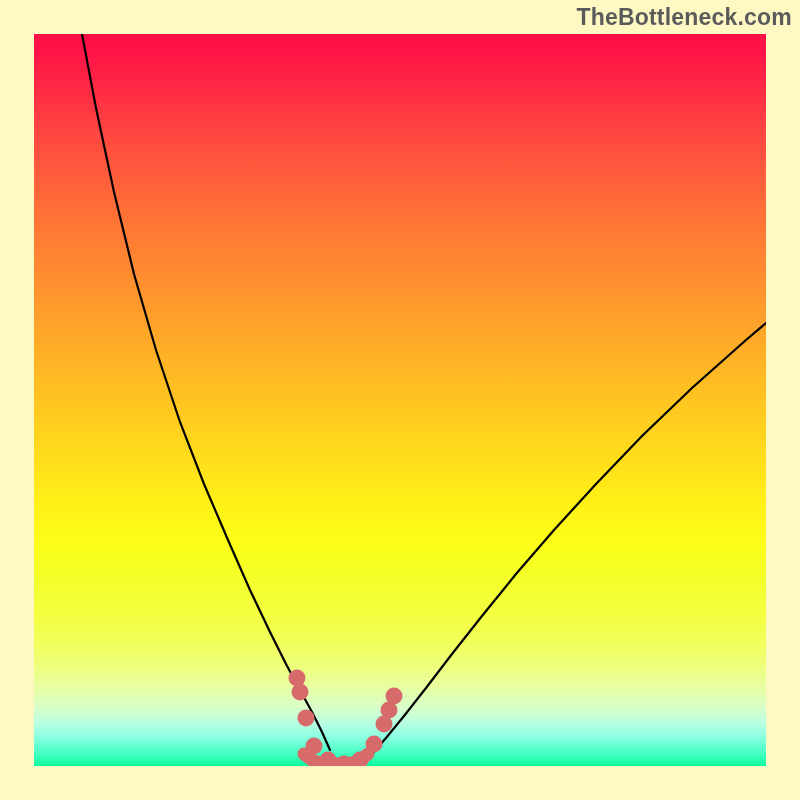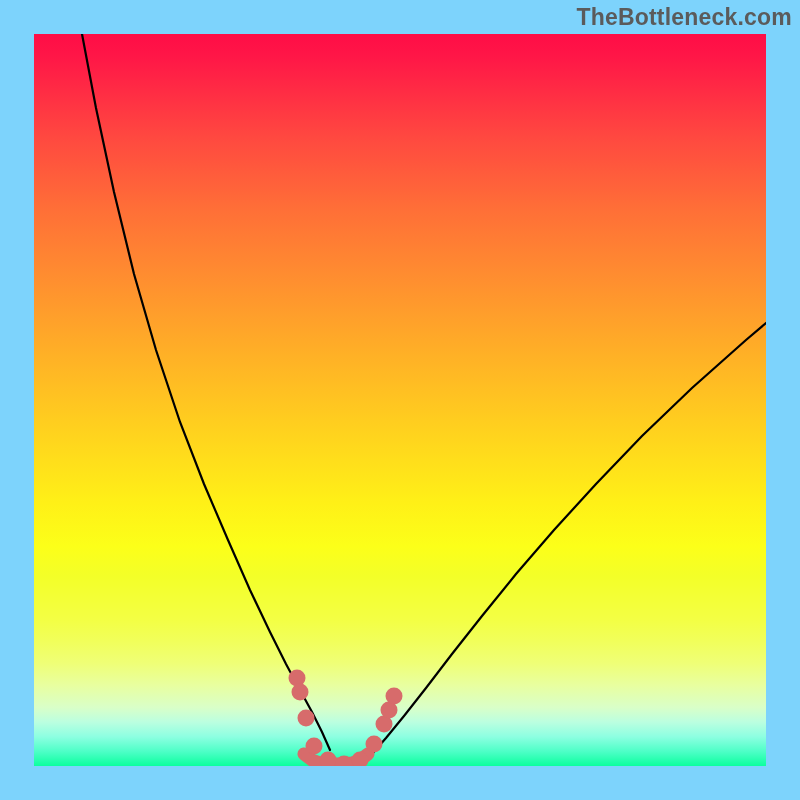--- a/index.html
+++ b/index.html
@@ -10,21 +10,21 @@
     background: #000;
     overflow: hidden;
     font-family: Arial, Helvetica, sans-serif;
   }
   .frame {
     position: absolute;
     left: 0;
     top: 0;
     width: 800px;
     height: 800px;
-    background: #7dd3fc;
+    background: #fef9c3;
   }
   .plot-area {
     position: absolute;
     left: 34px;
     top: 34px;
     width: 732px;
     height: 732px;
     overflow: hidden;
   }
   .gradient-bg {

